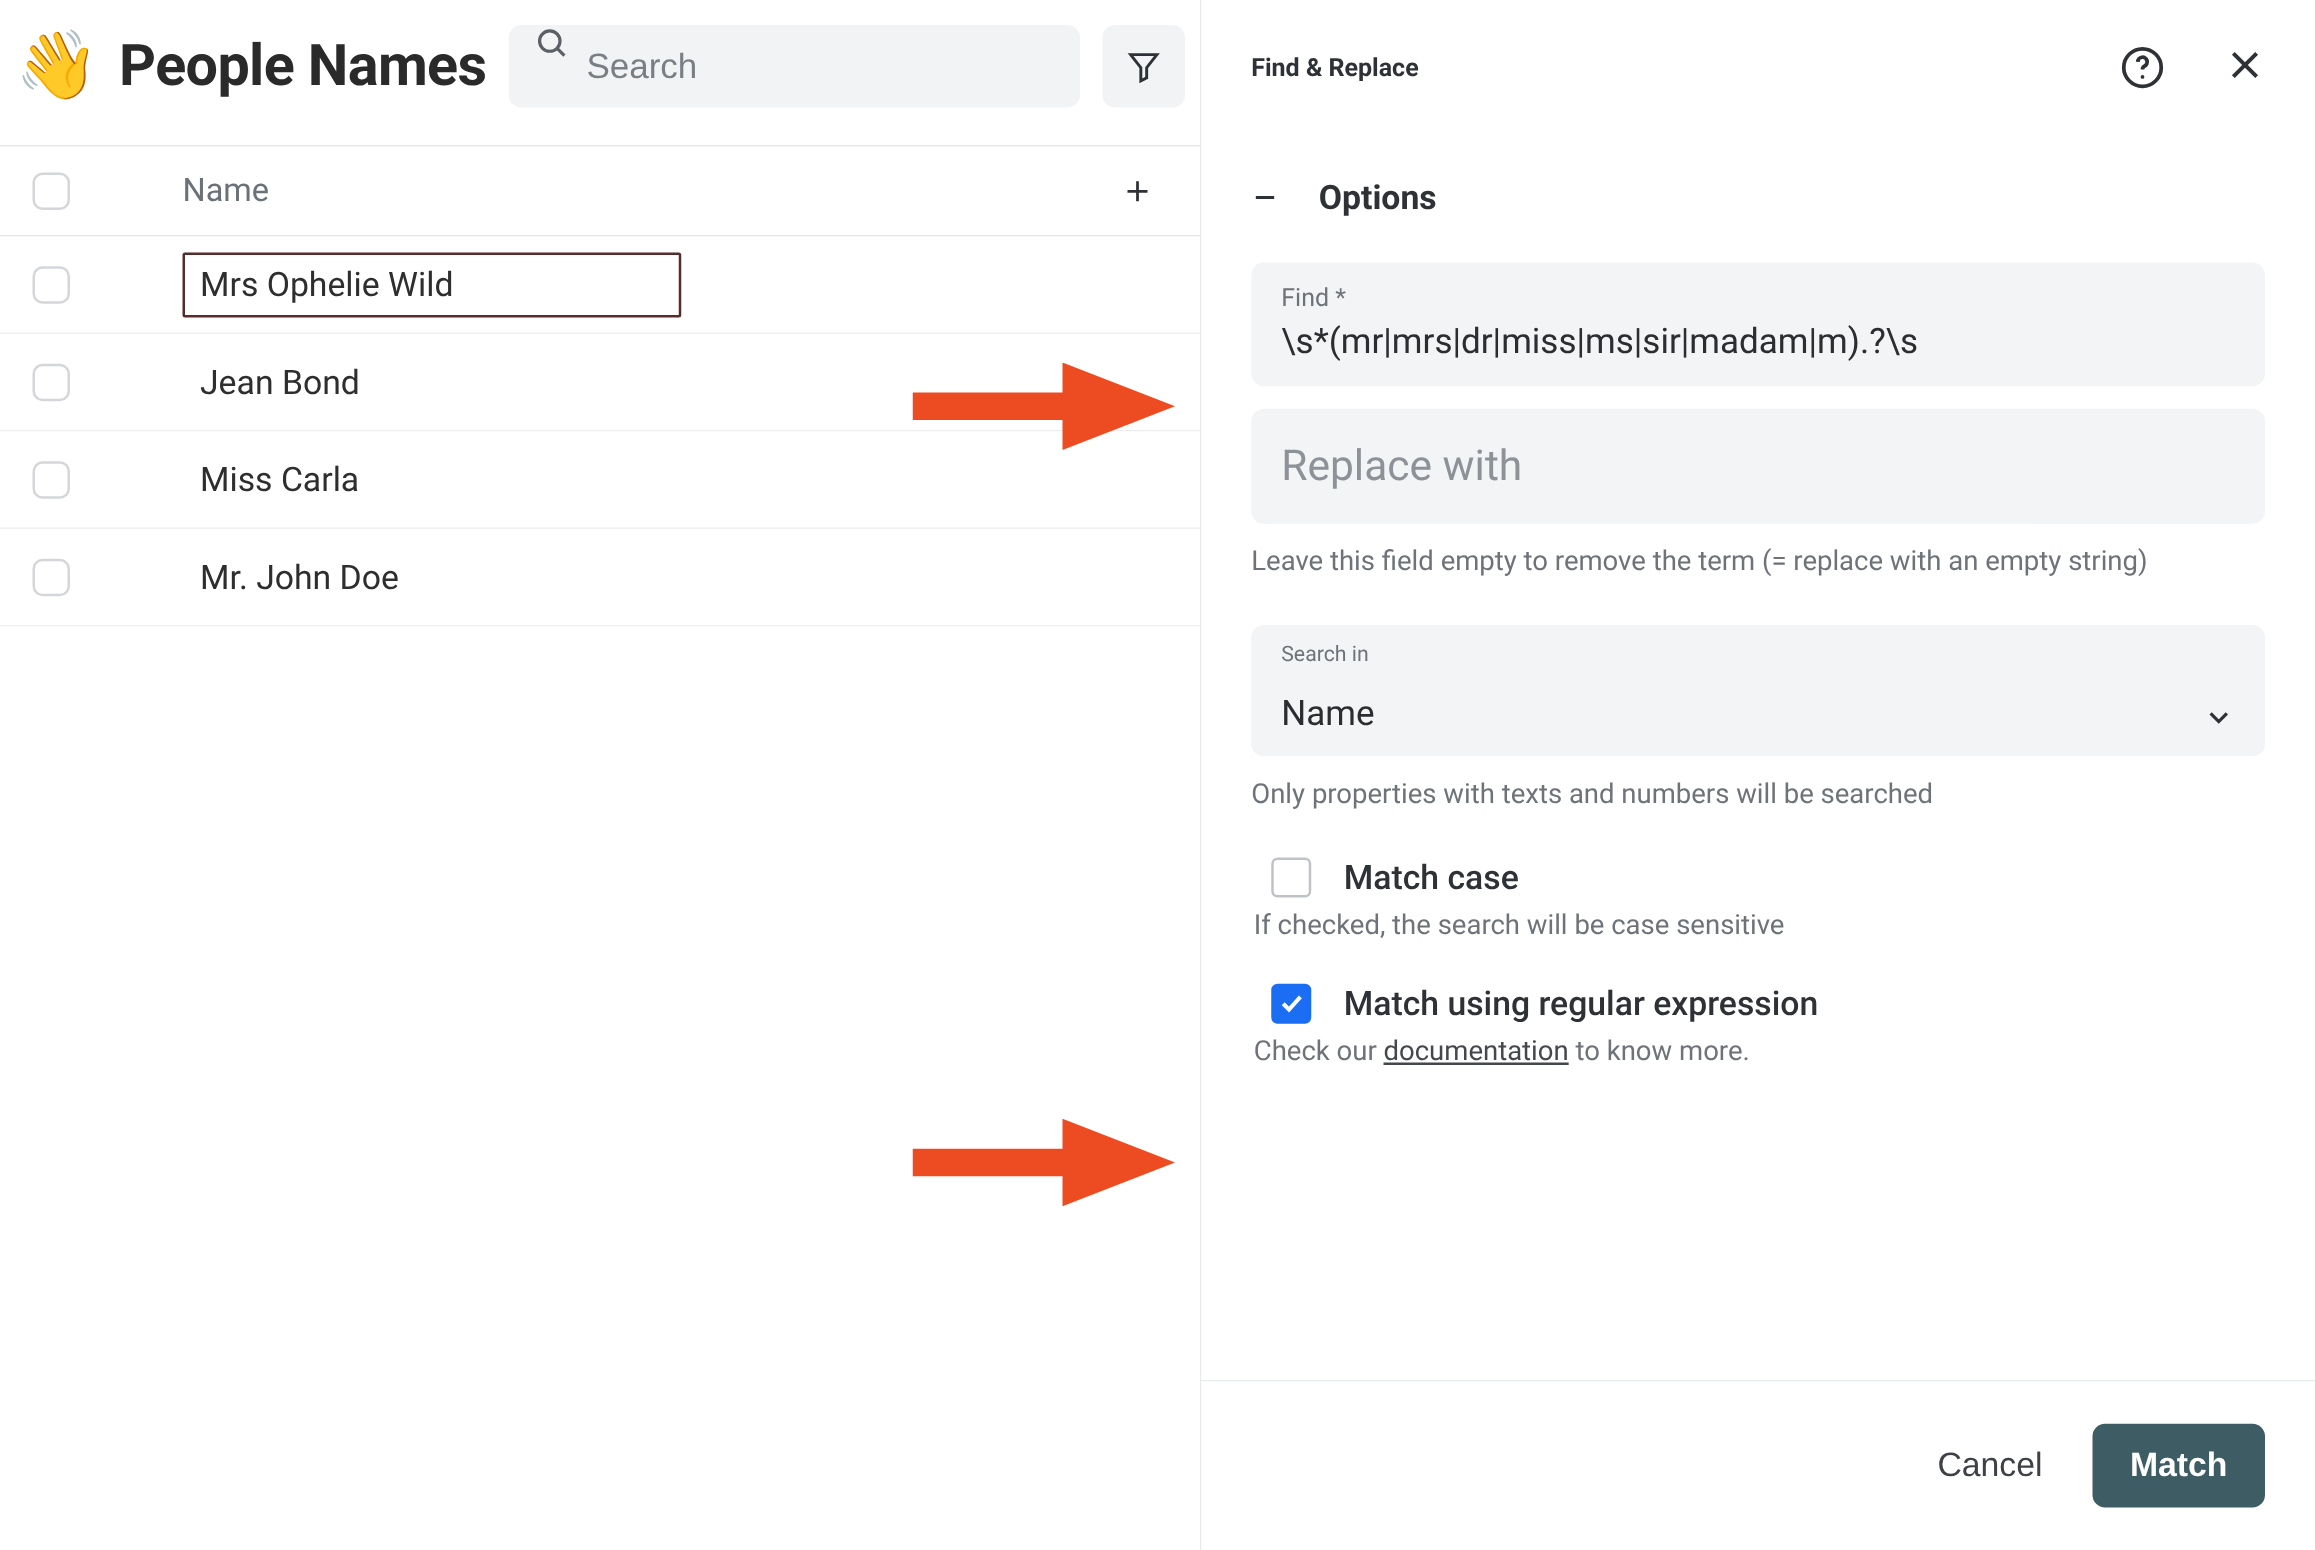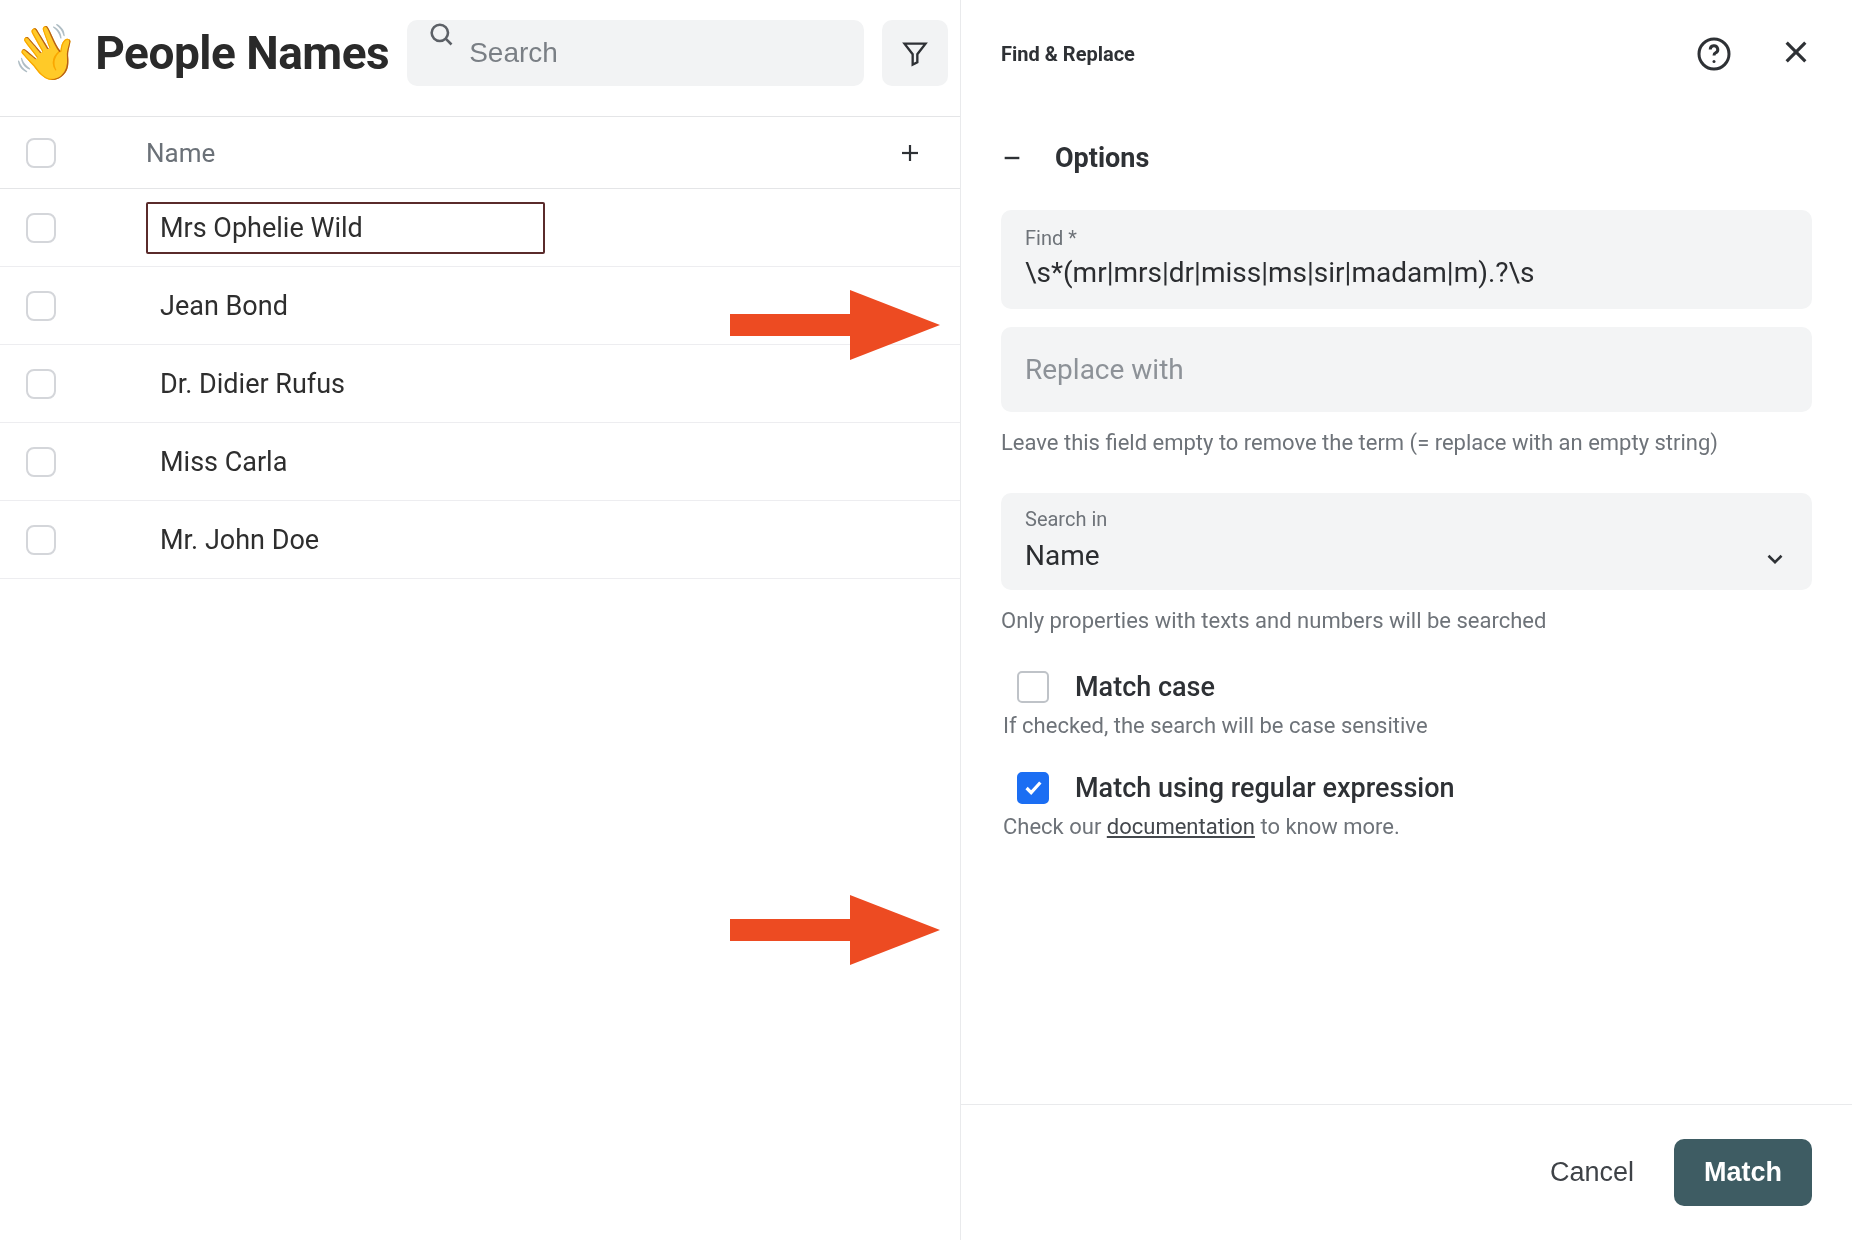--- a/index.html
+++ b/index.html
@@ -39,26 +39,26 @@
   .panel-icons { display: flex; gap: 48px; }
 
   .panel-body { padding: 40px 40px 0 40px; overflow-y: auto; flex: 1; }
   .section-head { display: flex; align-items: center; gap: 32px; margin-bottom: 36px; }
   .section-head-label { font-size: 27px; font-weight: 700; color: #2e3135; }
 
   .field-box { background: #f3f4f5; border-radius: 10px; padding: 16px 24px 20px 24px; margin-bottom: 18px; }
   .field-label { font-size: 20px; color: #6e7379; margin-bottom: 6px; }
   .field-value { font-size: 28px; color: #2b2d30; }
   .field-placeholder-box { background: #f3f4f5; border-radius: 10px; padding: 26px 24px; margin-bottom: 14px; }
-  .field-placeholder-box .placeholder-text { font-size: 28px; color: #8d9298; }
+  .field-placeholder-box .placeholder-text { font-size: 34px; color: #8d9298; }
   .help-text { font-size: 22px; color: #6e7379; margin-bottom: 34px; line-height: 1.5; }
 
   .select-box { background: #f3f4f5; border-radius: 10px; padding: 14px 24px 18px 24px; display: flex; align-items: flex-end; justify-content: space-between; margin-bottom: 14px; }
   .select-inner { }
-  .select-label { font-size: 20px; color: #6e7379; margin-bottom: 8px; }
+  .select-label { font-size: 17px; color: #6e7379; margin-bottom: 20px; }
   .select-value { font-size: 28px; color: #2b2d30; }
 
   .check-row { display: flex; align-items: center; gap: 26px; margin-bottom: 10px; padding-left: 16px; }
   .chk { width: 32px; height: 32px; border: 2.5px solid #bfc3c8; border-radius: 5px; background: #fff; flex-shrink: 0; display: flex; align-items: center; justify-content: center; }
   .chk.checked { background: #1b6ef3; border-color: #1b6ef3; }
   .check-label { font-size: 27px; color: #2e3135; font-weight: 500; }
   .sub-help { font-size: 22px; color: #6e7379; margin-bottom: 34px; padding-left: 2px; }
   .sub-help .link { text-decoration: underline; color: #44484d; }
 
   .panel-footer { border-top: 1px solid #e9eaec; padding: 34px 40px; display: flex; justify-content: flex-end; gap: 40px; align-items: center; }
@@ -121,26 +121,20 @@
           <div class="table-row">
             <div class="check-col">
               <div class="checkbox-sq"></div>
             </div>
             <div class="row-name">Jean Bond</div>
           </div>
           <div class="table-row">
             <div class="check-col">
               <div class="checkbox-sq"></div>
             </div>
-            <div class="row-name">Dr. Didier Rufus</div>
-          </div>
-          <div class="table-row">
-            <div class="check-col">
-              <div class="checkbox-sq"></div>
-            </div>
             <div class="row-name">Miss Carla</div>
           </div>
           <div class="table-row">
             <div class="check-col">
               <div class="checkbox-sq"></div>
             </div>
             <div class="row-name">Mr. John Doe</div>
           </div>
         </div>
     </div>

